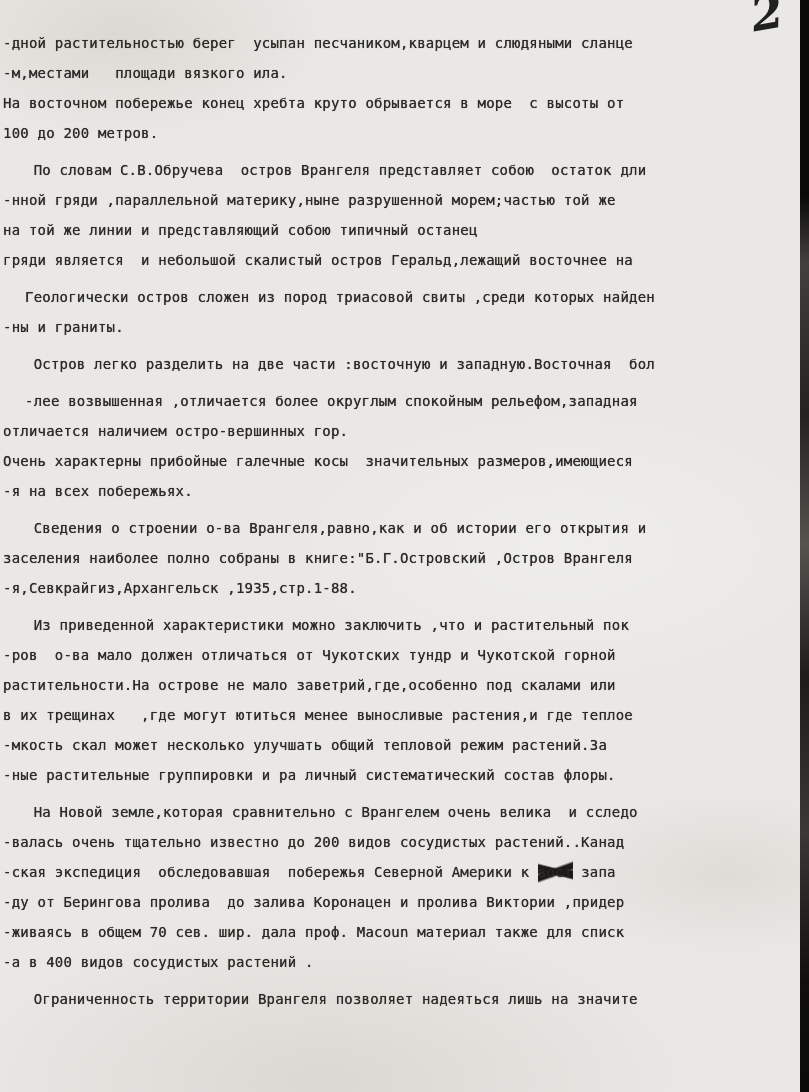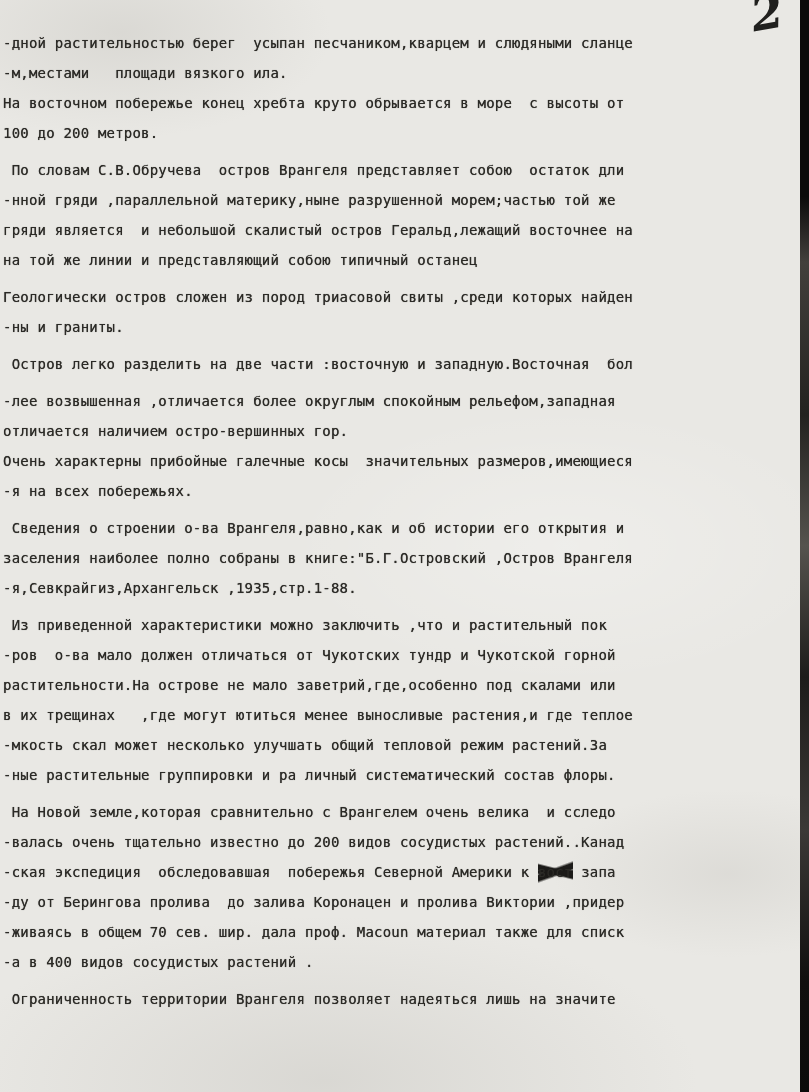--- a/index.html
+++ b/index.html
@@ -47,20 +47,21 @@
     text-shadow: 0 0 0.7px rgba(40,38,34,0.85);
   }
   .line {
     white-space: pre;
     height: 30px;
     line-height: 30px;
     overflow: hidden;
   }
   .line.para {
     margin-top: 7px;
+    margin-left: 22px;
   }
   .struck {
     position: relative;
     display: inline-block;
     background-image:
       linear-gradient(14deg,  transparent 40%, #1c1b19 45%, #1c1b19 57%, transparent 62%),
       linear-gradient(-20deg, transparent 38%, #1c1b19 44%, #1c1b19 56%, transparent 62%),
       linear-gradient(0deg,   transparent 42%, #1c1b19 46%, #1c1b19 54%, transparent 58%);
     text-shadow: 0 0 1.5px rgba(28,27,25,0.9);
   }
@@ -83,22 +84,22 @@
 <div class="sheet">
   <div class="page-number">2</div>
 
   <div class="text-block" id="lines">
       <div class="line">-дной растительностью берег  усыпан песчаником,кварцем и слюдяными сланце</div>
       <div class="line">-м,местами   площади вязкого ила.</div>
       <div class="line">На восточном побережье конец хребта круто обрывается в море  с высоты от</div>
       <div class="line">100 до 200 метров.</div>
       <div class="line para"> По словам С.В.Обручева  остров Врангеля представляет собою  остаток дли</div>
       <div class="line">-нной гряди ,параллельной материку,ныне разрушенной морем;частью той же</div>
+      <div class="line">на той же линии и представляющий собою типичный останец</div>
       <div class="line">гряди является  и небольшой скалистый остров Геральд,лежащий восточнее на</div>
-      <div class="line">на той же линии и представляющий собою типичный останец</div>
       <div class="line para">Геологически остров сложен из пород триасовой свиты ,среди которых найден</div>
       <div class="line">-ны и граниты.</div>
       <div class="line para"> Остров легко разделить на две части :восточную и западную.Восточная  бол</div>
       <div class="line para">-лее возвышенная ,отличается более округлым спокойным рельефом,западная</div>
       <div class="line">отличается наличием остро-вершинных гор.</div>
       <div class="line">Очень характерны прибойные галечные косы  значительных размеров,имеющиеся</div>
       <div class="line">-я на всех побережьях.</div>
       <div class="line para"> Сведения о строении о-ва Врангеля,равно,как и об истории его открытия и</div>
       <div class="line">заселения наиболее полно собраны в книге:"Б.Г.Островский ,Остров Врангеля</div>
       <div class="line">-я,Севкрайгиз,Архангельск ,1935,стр.1-88.</div>

